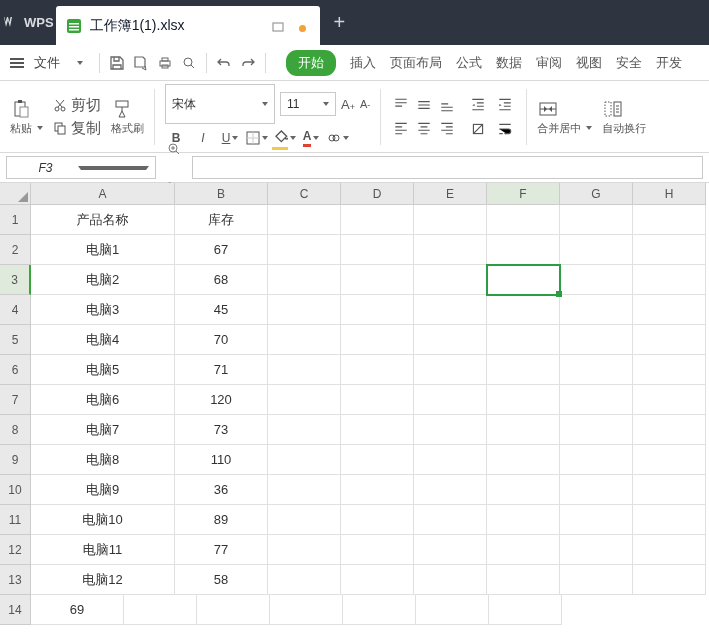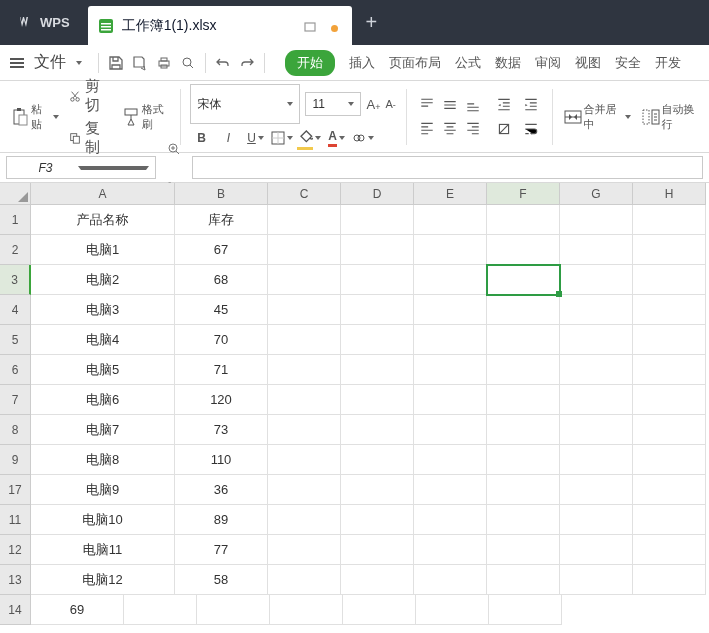--- a/index.html
+++ b/index.html
@@ -1,45 +1,45 @@
 <!DOCTYPE html>
 <html><head>
 <meta charset="utf-8">
 <style>
 * { box-sizing: border-box; margin: 0; padding: 0; font-family: "Microsoft YaHei", Arial, sans-serif; }
 body { width: 709px; height: 633px; overflow: hidden; background: #fff; font-size: 12px; color: #333; }
 
 
 .title-bar { height: 45px; background: #2f3540; display: flex; align-items: stretch; }
-.wps-logo { display: flex; align-items: center; padding: 0 18px; color: #d8dbe0; font-weight: bold; font-size: 13px; gap: 6px; }
+.wps-logo { display: flex; align-items: center; padding: 0 2px; color: #d8dbe0; font-weight: bold; font-size: 13px; gap: 6px; }
 .wps-logo svg { width: 16px; height: 16px; }
 .tab-active { display: flex; align-items: center; background: #fff; padding: 0 14px 0 10px; gap: 8px; border-top-left-radius: 3px; border-top-right-radius: 3px; margin-top: 6px; }
 .tab-active .ficon { width: 16px; height: 16px; display:flex; align-items:center; justify-content:center;}
 .tab-title { color: #0f172a; font-size: 14px; }
 .tab-spacer { width: 70px; }
 .tab-ctrl { display:flex; align-items:center; gap:14px; color:#8a8f99; margin-top:6px;}
 .tab-ctrl .dot{ width:7px; height:7px; background:#f2a23a; border-radius:50%;}
 .tab-plus { display:flex; align-items:center; padding:0 14px; color:#cfd3da; font-size:20px;}
 
 
 .menu-bar { height: 36px; border-bottom: 1px solid #d9d9d9; display: flex; align-items: center; padding: 0 10px; gap: 6px; }
 .ham { display:flex; flex-direction:column; gap:2px; margin-right:4px; cursor:pointer;}
 .ham span{ width:14px; height:2px; background:#555;}
-.menu-file { font-size: 16px; color: #444; display:flex; align-items:center; gap:10px; margin-right:8px;}
+.menu-file { font-size: 13px; color: #444; display:flex; align-items:center; gap:17px; margin-right:8px;}
 .caret-down { width:0; height:0; border-left:3px solid transparent; border-right:3px solid transparent; border-top:4px solid #666;}
 .menu-sep { width:1px; height:20px; background:#d9d9d9; margin: 0 2px;}
 .ticon { width:18px; height:18px; display:flex; align-items:center; justify-content:center; cursor:pointer; color:#666;}
 .ticon svg{ width:16px; height:16px; }
 .menu-tabs { display:flex; gap:14px; margin-left:12px; align-items:center;}
 .menu-tab { font-size:13px; color:#555; cursor:pointer; }
 .menu-tab.active { background:#3ba53b; color:#fff; padding:4px 12px; border-radius:11px; }
 
 
 .ribbon { height: 72px; border-bottom: 1px solid #d9d9d9; display:flex; align-items:center; padding:5px 10px; gap:10px; background:#fff;}
-.rgroup { display:flex; align-items:center; gap:1px;}
+.rgroup { display:flex; flex-direction:column; gap:1px;}
 .rlabel { font-size:11px; color:#555;}
 .ricon { width:22px; height:22px; display:flex; align-items:center; justify-content:center; color:#555;}
 .ricon svg { width:20px; height:20px;}
 .rsep { width:1px; height:56px; background:#e0e0e0;}
 .rwide { display:flex; flex-direction:column; gap:3px;}
 .rrow { display:flex; align-items:center; gap:5px;}
 .clip-col { display:flex; flex-direction:column; gap:4px; font-size:15px; color:#555;}
 .clip-row { display:flex; align-items:center; gap:4px;}
 .clip-row svg { width:14px; height:14px;}
 
@@ -476,21 +476,21 @@
         <div class="cell wA">电脑8</div>
         <div class="cell wB">110</div>
         <div class="cell wC"></div>
         <div class="cell wD"></div>
         <div class="cell wE"></div>
         <div class="cell wF"></div>
         <div class="cell wG"></div>
         <div class="cell wH"></div>
       </div>
       <div class="row">
-        <div class="rowh">17</div>
+        <div class="rowh">10</div>
         <div class="cell wA">电脑9</div>
         <div class="cell wB">36</div>
         <div class="cell wC"></div>
         <div class="cell wD"></div>
         <div class="cell wE"></div>
         <div class="cell wF"></div>
         <div class="cell wG"></div>
         <div class="cell wH"></div>
       </div>
       <div class="row">

